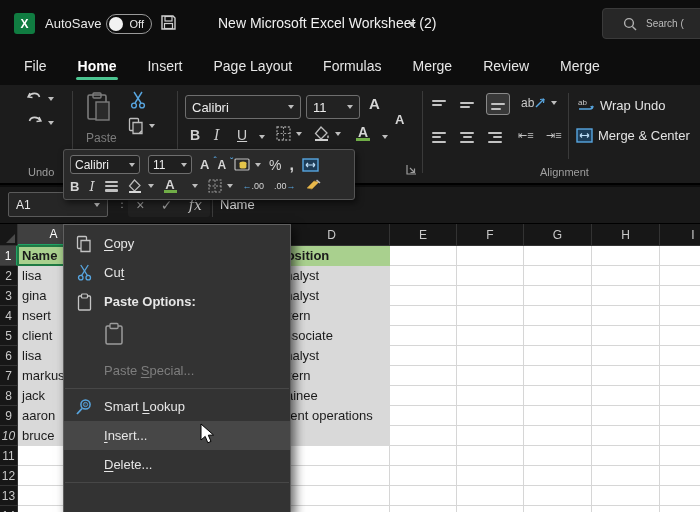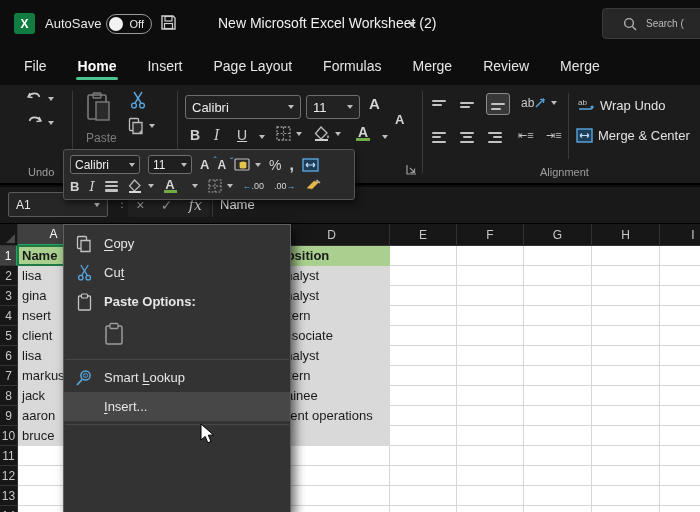--- a/index.html
+++ b/index.html
@@ -390,21 +390,21 @@
       <div class="hd" style="left: 0px; top: 182px; width: 18px; height: 20px; border-bottom: 1px solid rgb(51, 51, 51); border-right: 1px solid rgb(51, 51, 51);">9</div>
       <div class="cell" style="left: 18px; top: 182px; width: 72px; height: 20px; background: rgb(217, 217, 217); border-right: 1px solid rgb(217, 217, 217); border-bottom: 1px solid rgb(217, 217, 217);">aaron</div>
       <div class="cell" style="left: 90px; top: 182px; width: 68px; height: 20px; background: rgb(217, 217, 217); border-right: 1px solid rgb(217, 217, 217); border-bottom: 1px solid rgb(217, 217, 217);"></div>
       <div class="cell" style="left: 158px; top: 182px; width: 116px; height: 20px; background: rgb(217, 217, 217); border-right: 1px solid rgb(217, 217, 217); border-bottom: 1px solid rgb(217, 217, 217);"></div>
       <div class="cell" style="left: 274px; top: 182px; width: 116px; height: 20px; background: rgb(217, 217, 217); border-right: 1px solid rgb(217, 217, 217); border-bottom: 1px solid rgb(217, 217, 217);">client operations</div>
       <div class="cell" style="left: 390px; top: 182px; width: 67px; height: 20px; background: rgb(255, 255, 255); border-right: 1px solid rgb(214, 214, 214); border-bottom: 1px solid rgb(214, 214, 214);"></div>
       <div class="cell" style="left: 457px; top: 182px; width: 67px; height: 20px; background: rgb(255, 255, 255); border-right: 1px solid rgb(214, 214, 214); border-bottom: 1px solid rgb(214, 214, 214);"></div>
       <div class="cell" style="left: 524px; top: 182px; width: 68px; height: 20px; background: rgb(255, 255, 255); border-right: 1px solid rgb(214, 214, 214); border-bottom: 1px solid rgb(214, 214, 214);"></div>
       <div class="cell" style="left: 592px; top: 182px; width: 68px; height: 20px; background: rgb(255, 255, 255); border-right: 1px solid rgb(214, 214, 214); border-bottom: 1px solid rgb(214, 214, 214);"></div>
       <div class="cell" style="left: 660px; top: 182px; width: 67px; height: 20px; background: rgb(255, 255, 255); border-right: 1px solid rgb(214, 214, 214); border-bottom: 1px solid rgb(214, 214, 214);"></div>
-      <div class="hd" style="left: 0px; top: 202px; width: 18px; height: 20px; border-bottom: 1px solid rgb(51, 51, 51); border-right: 1px solid rgb(51, 51, 51);">10</div>
+      <div class="hd" style="left: 0px; top: 202px; width: 18px; height: 20px; border-bottom: 1px solid rgb(51, 51, 51); border-right: 1px solid rgb(51, 51, 51); font-style: italic;">10</div>
       <div class="cell" style="left: 18px; top: 202px; width: 72px; height: 20px; background: rgb(217, 217, 217); border-right: 1px solid rgb(217, 217, 217); border-bottom: 1px solid rgb(217, 217, 217);">bruce</div>
       <div class="cell" style="left: 90px; top: 202px; width: 68px; height: 20px; background: rgb(217, 217, 217); border-right: 1px solid rgb(217, 217, 217); border-bottom: 1px solid rgb(217, 217, 217);"></div>
       <div class="cell" style="left: 158px; top: 202px; width: 116px; height: 20px; background: rgb(217, 217, 217); border-right: 1px solid rgb(217, 217, 217); border-bottom: 1px solid rgb(217, 217, 217);"></div>
       <div class="cell" style="left: 274px; top: 202px; width: 116px; height: 20px; background: rgb(217, 217, 217); border-right: 1px solid rgb(217, 217, 217); border-bottom: 1px solid rgb(217, 217, 217);">hr</div>
       <div class="cell" style="left: 390px; top: 202px; width: 67px; height: 20px; background: rgb(255, 255, 255); border-right: 1px solid rgb(214, 214, 214); border-bottom: 1px solid rgb(214, 214, 214);"></div>
       <div class="cell" style="left: 457px; top: 202px; width: 67px; height: 20px; background: rgb(255, 255, 255); border-right: 1px solid rgb(214, 214, 214); border-bottom: 1px solid rgb(214, 214, 214);"></div>
       <div class="cell" style="left: 524px; top: 202px; width: 68px; height: 20px; background: rgb(255, 255, 255); border-right: 1px solid rgb(214, 214, 214); border-bottom: 1px solid rgb(214, 214, 214);"></div>
       <div class="cell" style="left: 592px; top: 202px; width: 68px; height: 20px; background: rgb(255, 255, 255); border-right: 1px solid rgb(214, 214, 214); border-bottom: 1px solid rgb(214, 214, 214);"></div>
       <div class="cell" style="left: 660px; top: 202px; width: 67px; height: 20px; background: rgb(255, 255, 255); border-right: 1px solid rgb(214, 214, 214); border-bottom: 1px solid rgb(214, 214, 214);"></div>
       <div class="hd" style="left: 0px; top: 222px; width: 18px; height: 20px; border-bottom: 1px solid rgb(51, 51, 51); border-right: 1px solid rgb(51, 51, 51);">11</div>
@@ -547,36 +547,44 @@
           </svg>
         </span>
         <span>Paste Options:</span>
       </div>
       <div class="paste-thumb">
         <span><svg width="20" height="24" viewBox="0 0 20 24">
             <rect x="2" y="4" width="16" height="18" rx="1.5" fill="none" stroke="#9c9c9c" stroke-width="1.5"></rect>
             <rect x="6" y="1.5" width="8" height="5" rx="1" fill="#333" stroke="#9c9c9c" stroke-width="1.3"></rect>
           </svg></span>
       </div>
+      <div class="mi dis">
+        <span class="ico"></span>
+        <span>Paste <u>S</u>pecial...</span>
+      </div>
       <div class="msep"></div>
       <div class="mi">
         <span class="ico">
           <svg width="18" height="18" viewBox="0 0 18 18">
             <circle cx="10.5" cy="6.5" r="4.6" fill="none" stroke="#58a6e0" stroke-width="1.5"></circle>
             <line x1="7" y1="10.5" x2="2" y2="16" stroke="#58a6e0" stroke-width="1.8"></line>
             <circle cx="10.5" cy="6.5" r="2.1" fill="none" stroke="#58a6e0" stroke-width=".9"></circle>
             <text x="9.6" y="8.3" font-size="4.5" fill="#58a6e0">i</text>
           </svg>
         </span>
         <span>Smart <u>L</u>ookup</span>
       </div>
       <div class="mi hl">
         <span class="ico"></span>
         <span><u>I</u>nsert...</span>
       </div>
+      <div class="mi">
+        <span class="ico"></span>
+        <span><u>D</u>elete...</span>
+      </div>
       <div class="msep"></div>
     </div>
 
   <div id="cursor">
     <svg width="17" height="23" viewBox="0 0 17 23">
         <path d="M1 1 L1 17 L5.2 13.4 L7.8 19.8 L11 18.4 L8.3 12.2 L13.5 12 Z" fill="#fff" stroke="#000" stroke-width="1"></path>
       </svg>
   </div>
 
 </div>

